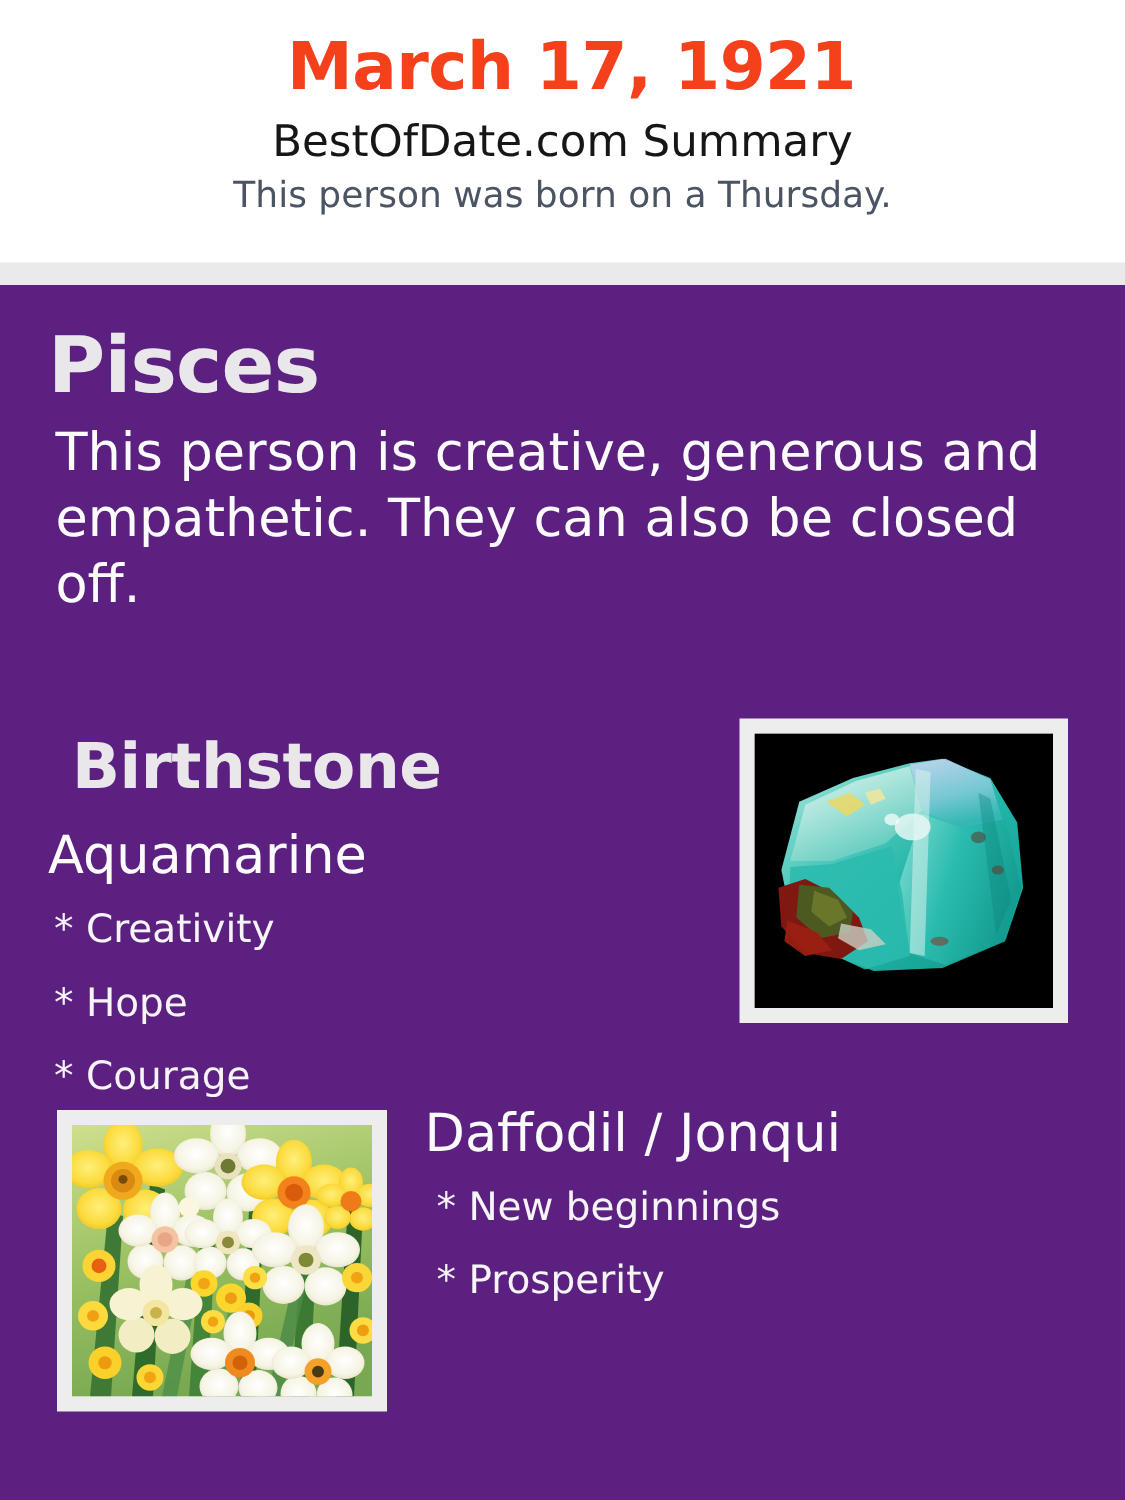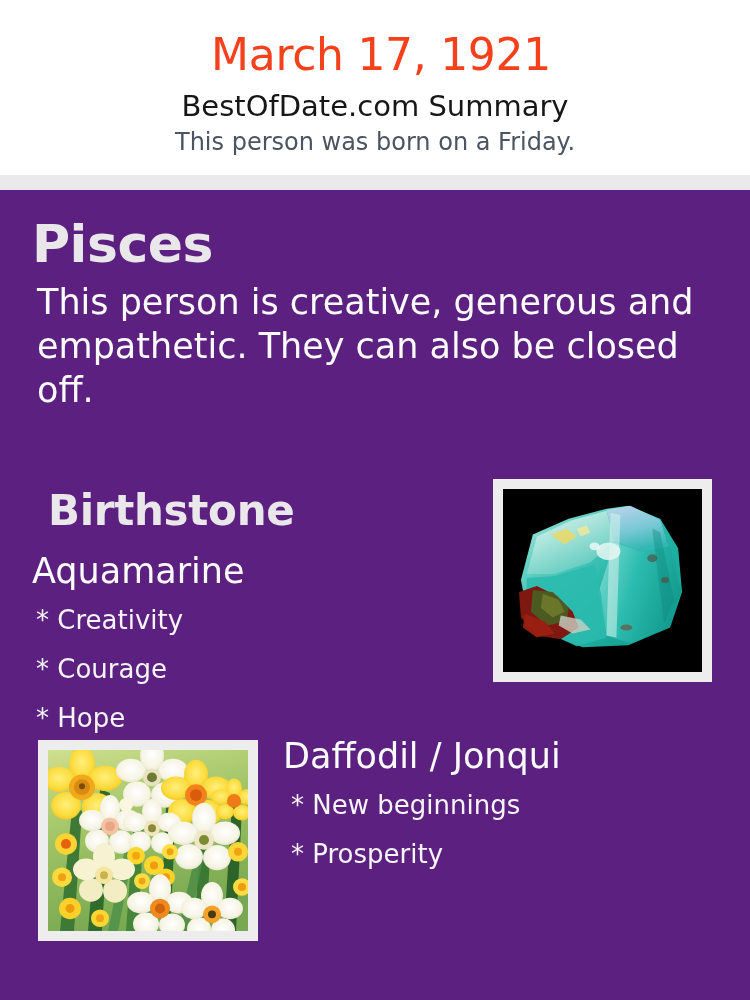--- a/index.html
+++ b/index.html
@@ -26,25 +26,25 @@
     left: 0; top: 0;
     width: 750px;
     height: 175px;
     background: #ffffff;
     text-align: center;
     box-sizing: border-box;
     padding-top: 22px;
   }
   .header-date {
     font-size: 44px;
-    font-weight: normal;
+    font-weight: bold;
     color: #F4411C;
     letter-spacing: -0.3px;
     line-height: 1.05;
-    margin: 10px;
+    margin: 0;
     font-family: "DejaVu Sans", "Liberation Sans", sans-serif;
     padding-left: 12px;
   }
   .header-site {
     font-size: 29px;
     font-weight: normal;
     color: #161616;
     line-height: 1.25;
     margin: 8px 0 0 0;
   }
@@ -186,39 +186,39 @@
   }
 </style>
 </head>
 <body>
 
 <div class="page">
 
   <div class="header">
     <div class="header-date">March 17, 1921</div>
     <div class="header-site">BestOfDate.com Summary</div>
-    <div class="header-weekday">This person was born on a Friday.</div>
+    <div class="header-weekday">This person was born on a Thursday.</div>
   </div>
 
   <div class="separator"></div>
 
   <div class="panel">
 
     <div class="zodiac">
       <div class="zodiac-title">Pisces</div>
       <div class="zodiac-desc">This person is creative, generous and empathetic. They can also be closed off.</div>
     </div>
 
     <div class="birthstone">
       <div class="section-title">Birthstone</div>
       <div class="section-sub">Aquamarine</div>
       <ul class="trait-list">
         <li>* Creativity</li>
+        <li>* Hope</li>
         <li>* Courage</li>
-        <li>* Hope</li>
       </ul>
     </div>
 
     <div class="birthflower">
       <div class="section-sub">Daffodil / Jonqui</div>
       <ul class="trait-list bf-indent">
         <li>* New beginnings</li>
         <li>* Prosperity</li>
       </ul>
     </div>

